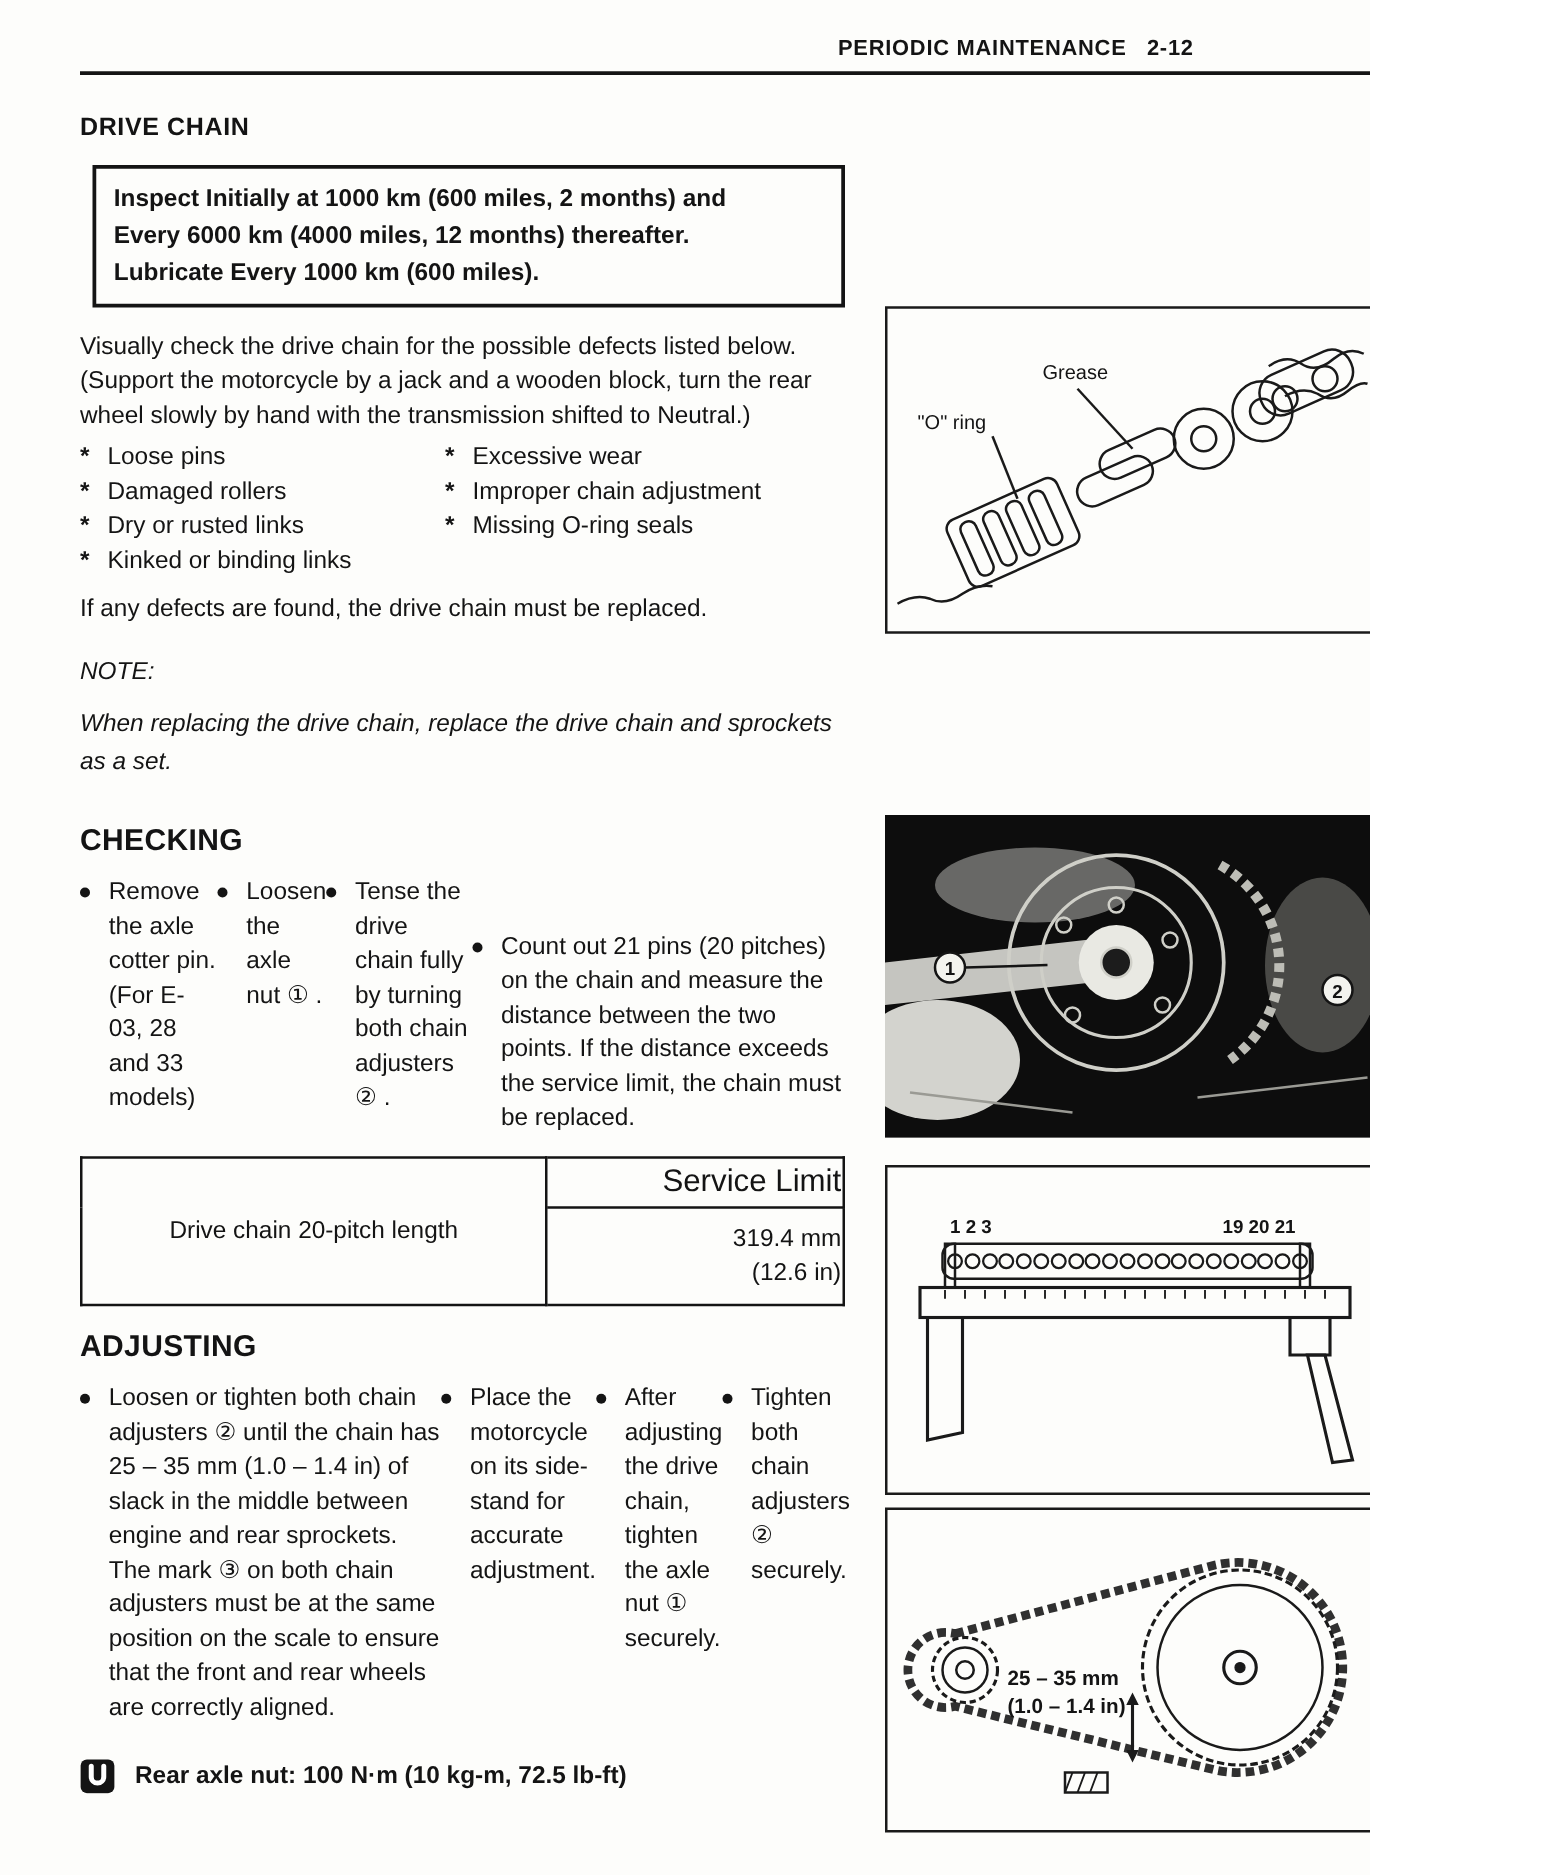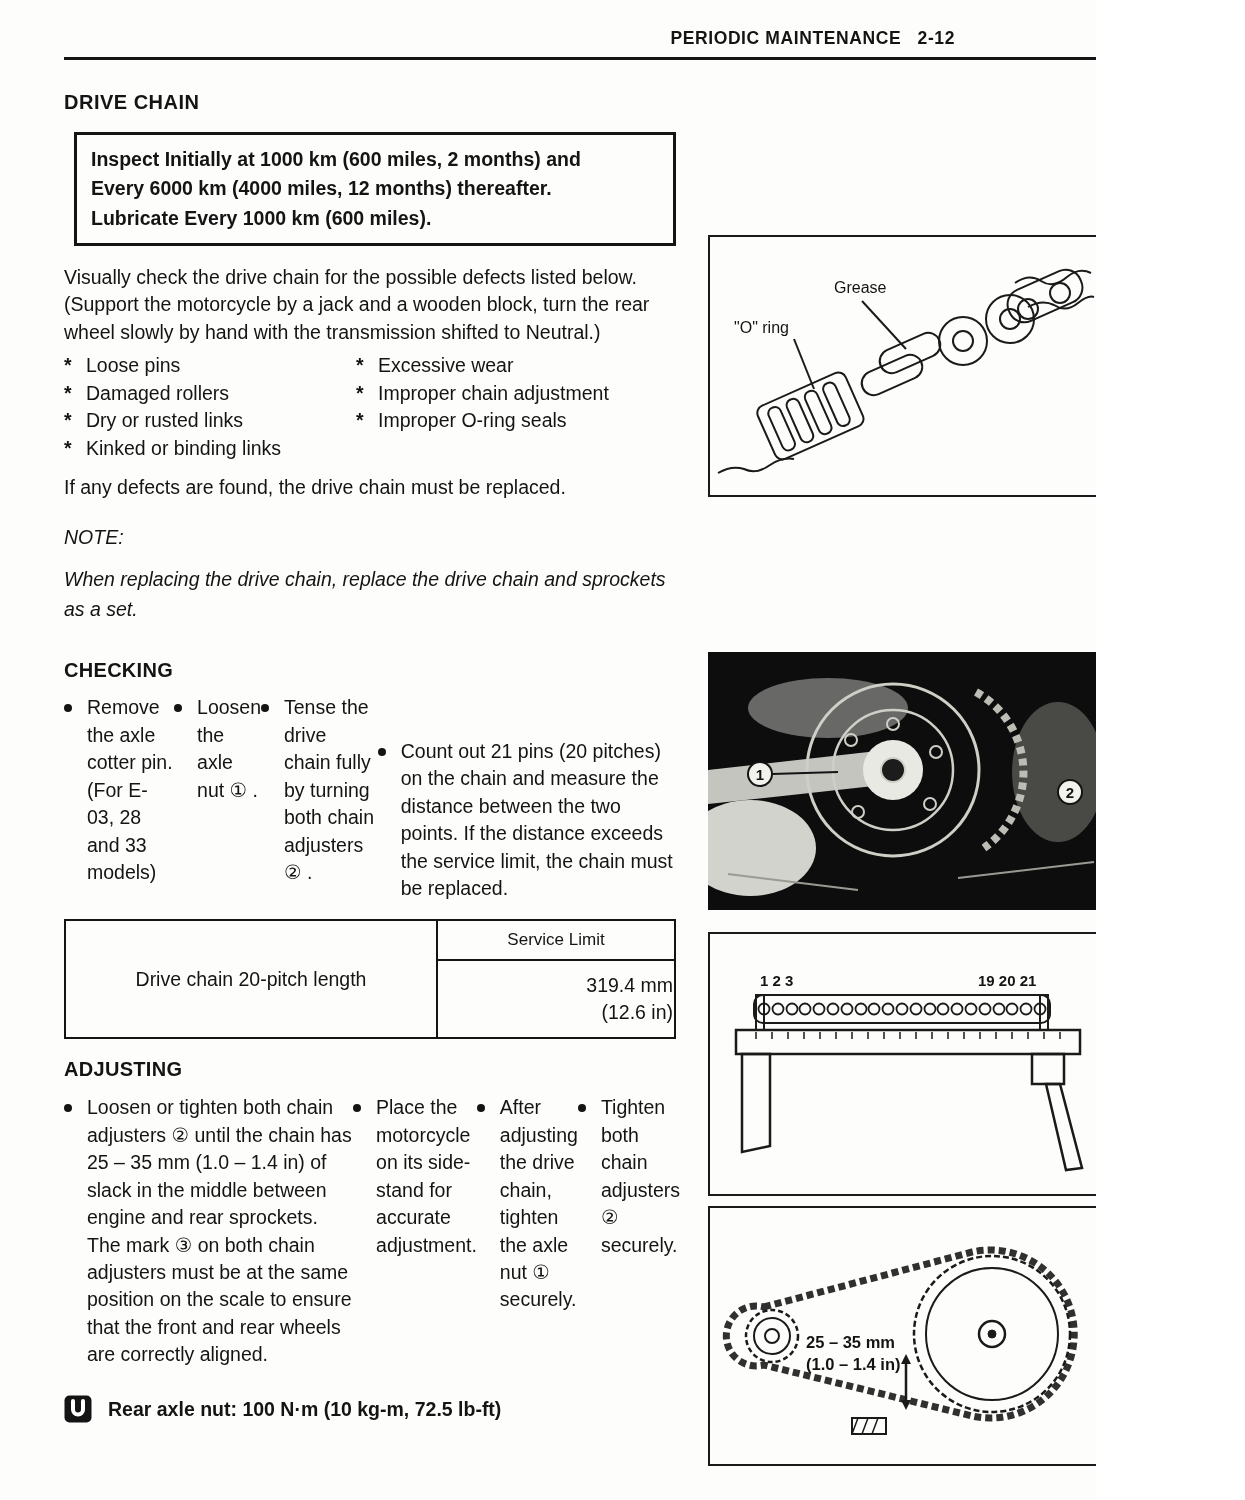--- a/index.html
+++ b/index.html
@@ -31,35 +31,35 @@
   .defect-col.first{width:292px;}
   .defect-col.second{width:324px;}
   .defect-item{display:flex;}
   .ast{width:22px;font-weight:700;}
 
   .replaced{margin-top:12px;}
 
   .note-label{margin:22px 0 14px 0;font-style:italic;}
   .note-text{margin:2px 0 0 0;font-style:italic;line-height:1.5;}
 
-  .subhead{font-size:20px;font-weight:700;margin:32px 0 8px 0;letter-spacing:.3px;}
+  .subhead{font-size:24px;font-weight:700;margin:32px 0 8px 0;letter-spacing:.3px;}
   .subhead.adjusting{margin-top:16px;}
 
   .bullets{display:flex;flex-direction:row;}
   .bullet-item{display:flex;gap:15px;margin:2.5px 0;}
   .bullet-item .dot{flex:0 0 8px;width:8px;height:8px;border-radius:50%;background:#141414;margin-top:10px;}
   .bullet-item.spaced{margin-top:46px;}
   .bullet-text{flex:1;}
 
   .spec-table{
     border-collapse:collapse;margin-top:14px;width:612px;
   }
   .spec-table td{border:2.5px solid #141414;}
   .label-cell{width:368px;text-align:center;font-size:19.5px;}
-  .head-cell{height:36px;text-align:center;font-size:17px;}
+  .head-cell{height:36px;text-align:right;font-size:25px;}
   .value-cell{height:74px;text-align:right;line-height:1.4;}
 
   .torque-row{display:flex;align-items:center;gap:16px;margin-top:24px;}
   .torque-icon{flex:0 0 28px;height:28px;display:inline-block;}
   .torque-text{font-weight:700;}
 
   .fig{position:absolute;background:#fdfdfb;}
   .fig.bordered{border:2.5px solid #1a1a1a;}
   .fig svg{display:block;}
   .fig text{font-family:"Liberation Sans","DejaVu Sans",sans-serif;fill:#141414;}
@@ -108,21 +108,21 @@
         <div class="defect-item">
           <span class="ast">*</span>
           <span>Excessive wear</span>
         </div>
         <div class="defect-item">
           <span class="ast">*</span>
           <span>Improper chain adjustment</span>
         </div>
         <div class="defect-item">
           <span class="ast">*</span>
-          <span>Improper O-ring seals</span>
+          <span>Missing O-ring seals</span>
         </div>
       </div>
     </div>
 
     <p class="para replaced">If any defects are found, the drive chain must be replaced.</p>
 
     <p class="note-label">NOTE:</p>
     <p class="note-text">When replacing the drive chain, replace the drive chain and sprockets as a set.</p>
 
     <h2 class="subhead">CHECKING</h2>
@@ -185,21 +185,21 @@
         <svg width="28" height="28" viewBox="0 0 28 28">
           <rect x="0.5" y="0.5" width="27" height="27" rx="5" fill="#141414"></rect>
           <path d="M9 6 v8.5 a5 5 0 0 0 10 0 V6" stroke="#ffffff" stroke-width="4" fill="none" stroke-linecap="round"></path>
         </svg>
       </span>
       <span class="torque-text">Rear axle nut: 100 N·m (10 kg-m, 72.5 lb-ft)</span>
     </div>
 
   </div>
 
-  <div class="fig bordered" style="left:708px;top:235px;width:390px;height:258px;">
+  <div class="fig bordered" style="left:708px;top:245px;width:390px;height:258px;">
     <svg width="385" height="253" viewBox="0 0 385 253">
       <g stroke="#1a1a1a" stroke-width="2" fill="none">
 
         <path d="M305 46 q14 -10 26 -2 q12 8 26 -4 q12 -10 24 -4"></path>
         <path d="M318 70 q14 -8 26 -2 q12 8 24 -2 q10 -8 16 -6"></path>
 
         <path d="M8 236 q14 -8 26 -4 q12 6 26 -4 q12 -8 24 -6"></path>
 
         <rect x="296" y="42" width="78" height="34" rx="16" transform="rotate(-24 335 59)"></rect>
         <circle cx="318" cy="72" r="10"></circle>

